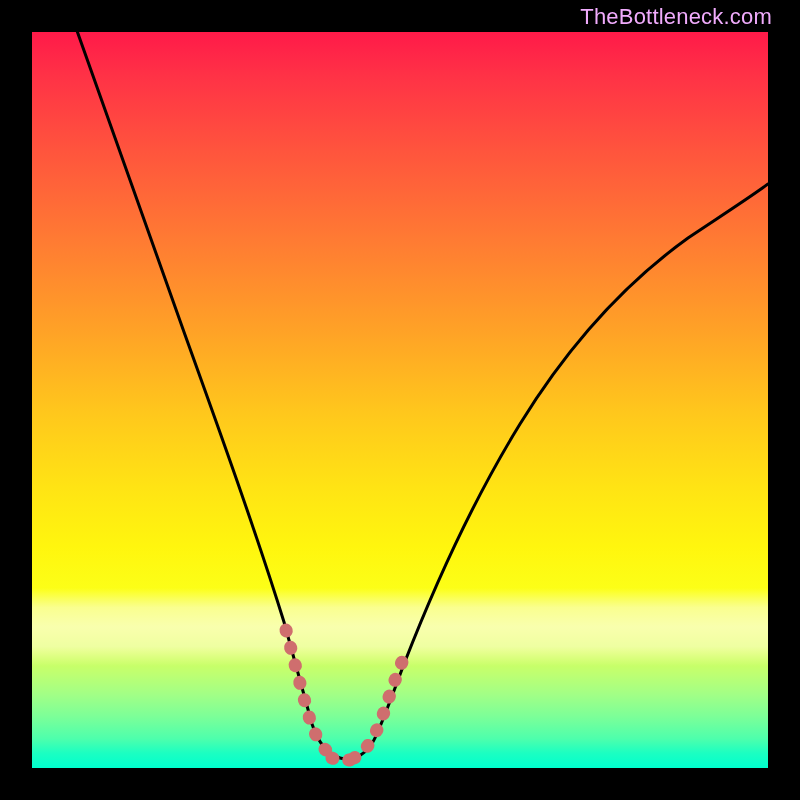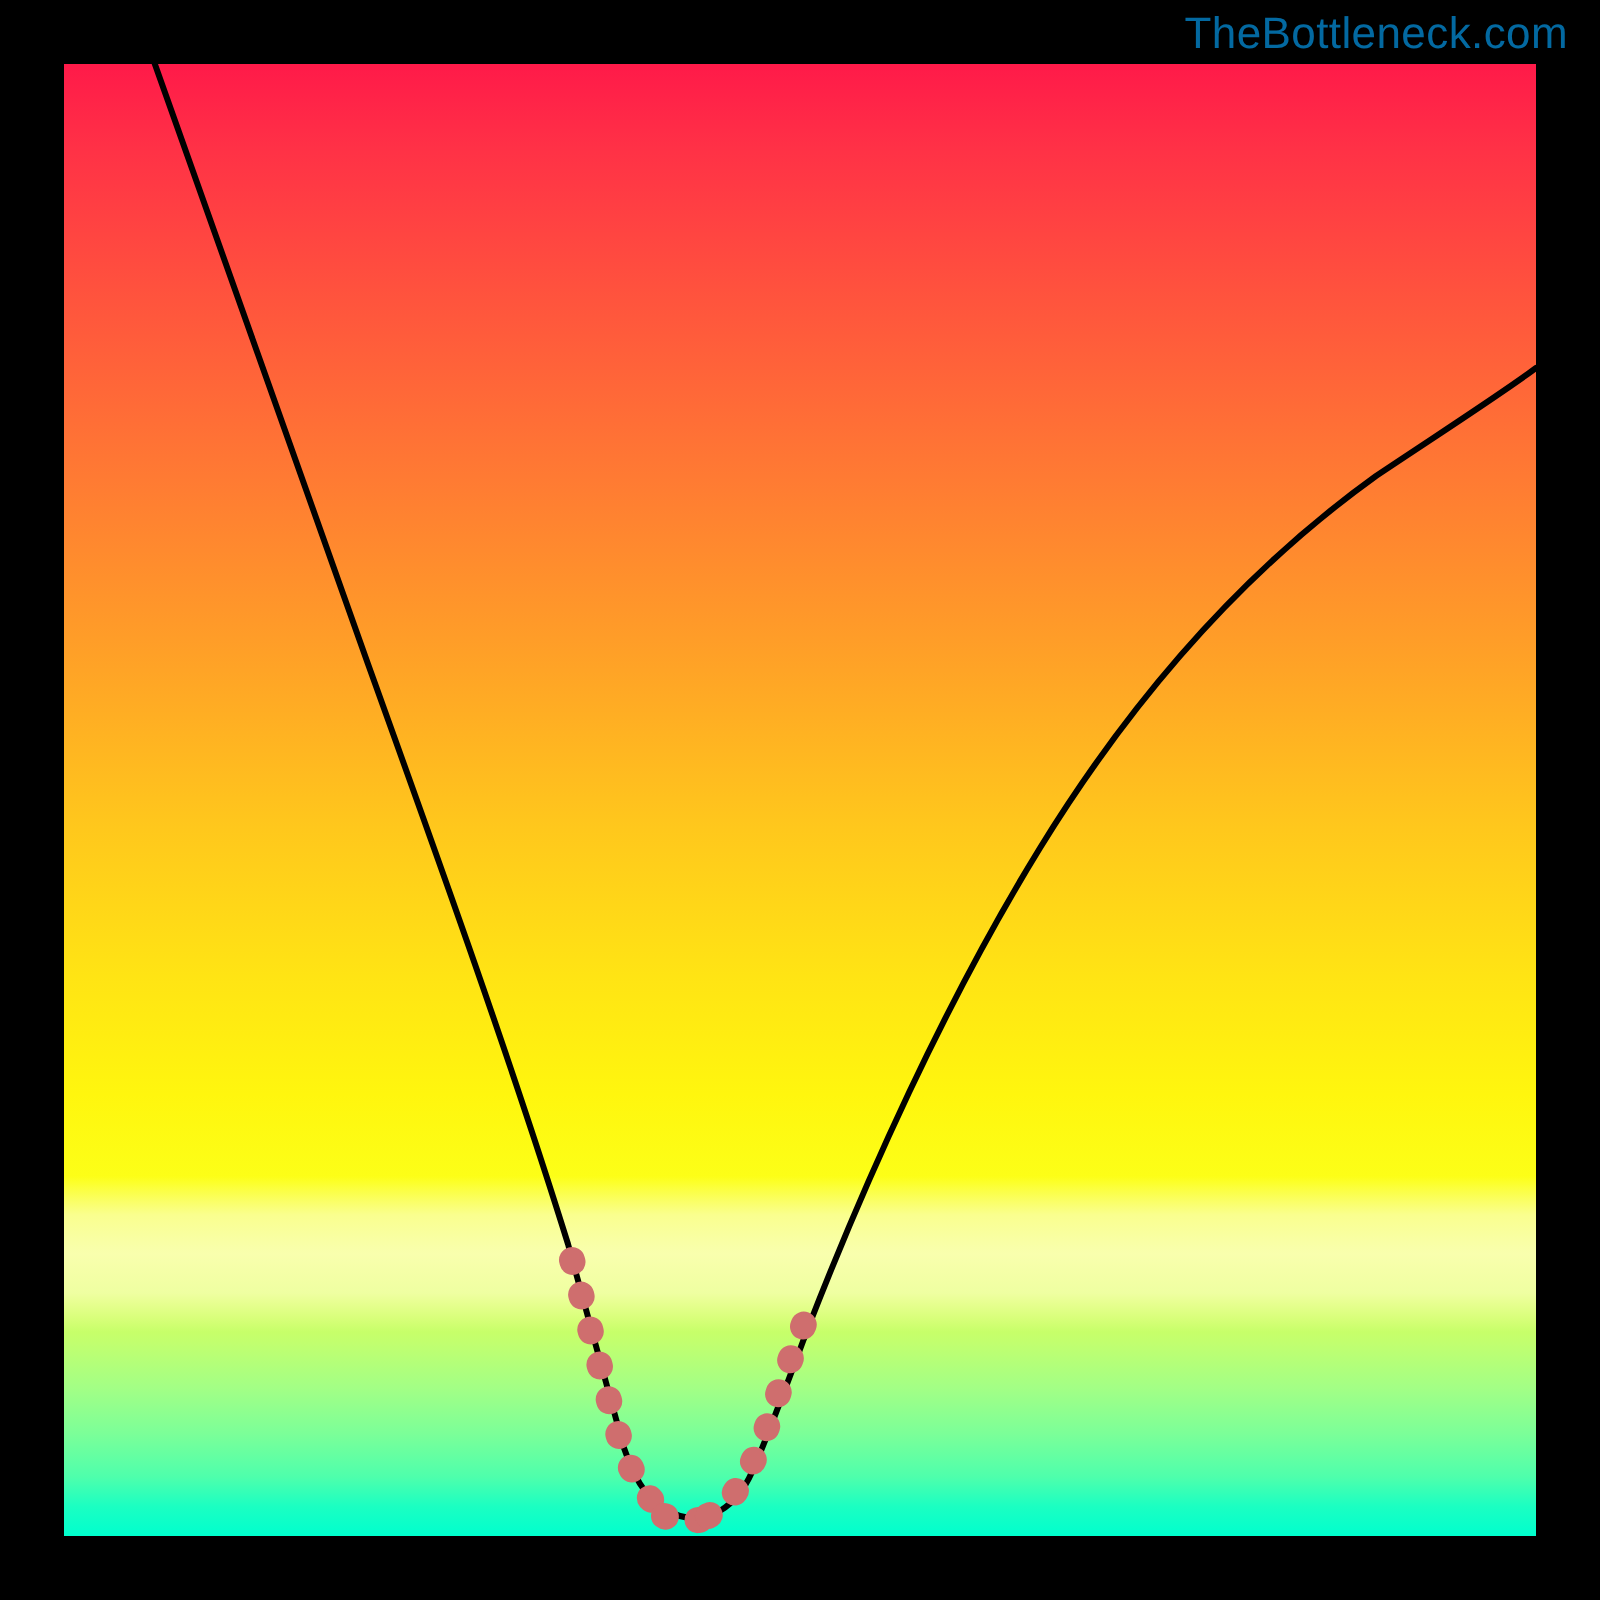--- a/index.html
+++ b/index.html
@@ -13,22 +13,22 @@
   }
   .frame {
     position: relative;
     width: 800px;
     height: 800px;
     background: #000;
   }
   .watermark {
     position: absolute;
     top: 4px;
-    right: 16px;
-    color: #0369a1;
+    right: 28px;
+    color: #f0abfc;
     font-size: 22px;
     font-weight: 400;
     letter-spacing: 0.2px;
     z-index: 20;
   }
   .plot-area {
     position: absolute;
     left: 32px;
     top: 32px;
     width: 736px;

